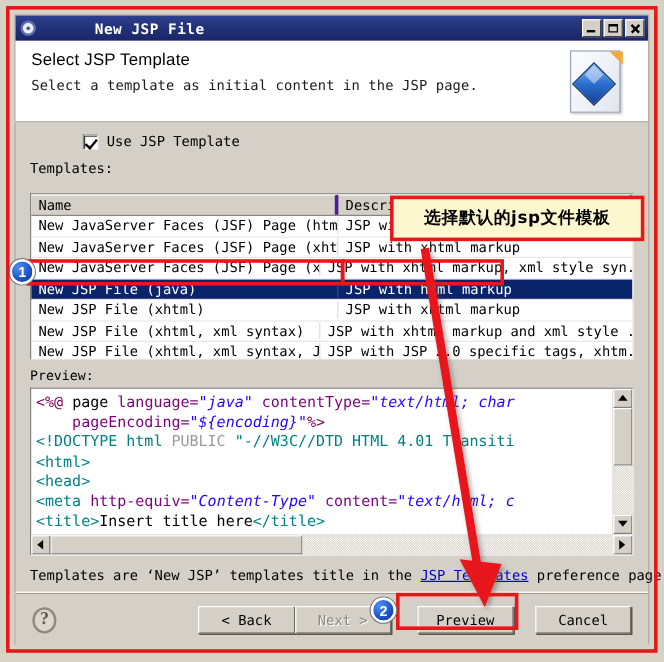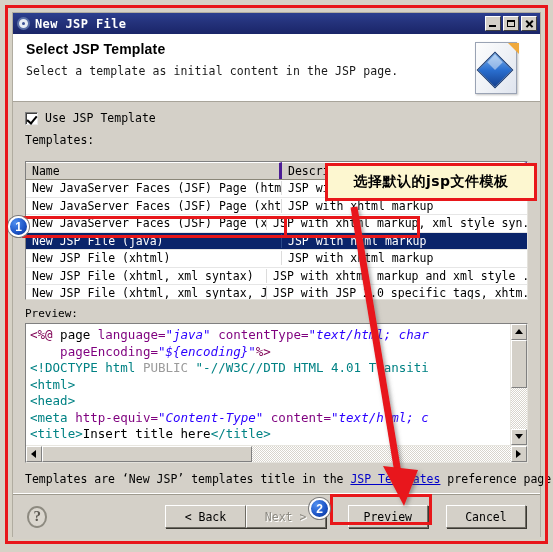--- a/index.html
+++ b/index.html
@@ -38,20 +38,21 @@
   }
 
   
   #titlebar {
     height: 21px;
     background: linear-gradient(to bottom, #2c3f8f 0%, #24327b 45%, #1a2568 100%);
     display: flex;
     align-items: center;
     padding: 0 2px 0 3px;
     flex: 0 0 auto;
+    gap: 44px;
   }
   #title-icon {
     width: 15px; height: 15px;
     margin-right: 4px;
     flex: 0 0 auto;
     position: relative;
   }
   #title-icon .gear {
     position: absolute; left: 1px; top: 1px;
     width: 13px; height: 13px;
@@ -116,21 +117,21 @@
     border-bottom: 1px solid #a8a49a;
     height: 68px;
     flex: 0 0 auto;
     position: relative;
     padding: 7px 0 0 13px;
     box-sizing: border-box;
   }
   #header-title {
     font-family: "Liberation Sans", sans-serif;
     font-size: 14px;
-    font-weight: bold;
+    font-weight: normal;
     color: #000;
     letter-spacing: 0.2px;
   }
   #header-desc {
     margin-top: 7px;
     font-size: 11.5px;
     color: #1a1a1a;
     letter-spacing: 0.1px;
   }
   #header-icon {
@@ -178,20 +179,21 @@
     display: flex;
     flex-direction: column;
     position: relative;
   }
 
   
   #chk-row {
     display: flex;
     align-items: center;
     margin-bottom: 8px;
+    margin-left: 44px;
   }
   .checkbox {
     width: 13px; height: 13px;
     background: #fff;
     border-top: 1px solid #808080;
     border-left: 1px solid #808080;
     border-right: 1px solid #e8e8e8;
     border-bottom: 1px solid #e8e8e8;
     box-shadow: inset 1px 1px 0 #404040;
     position: relative;

